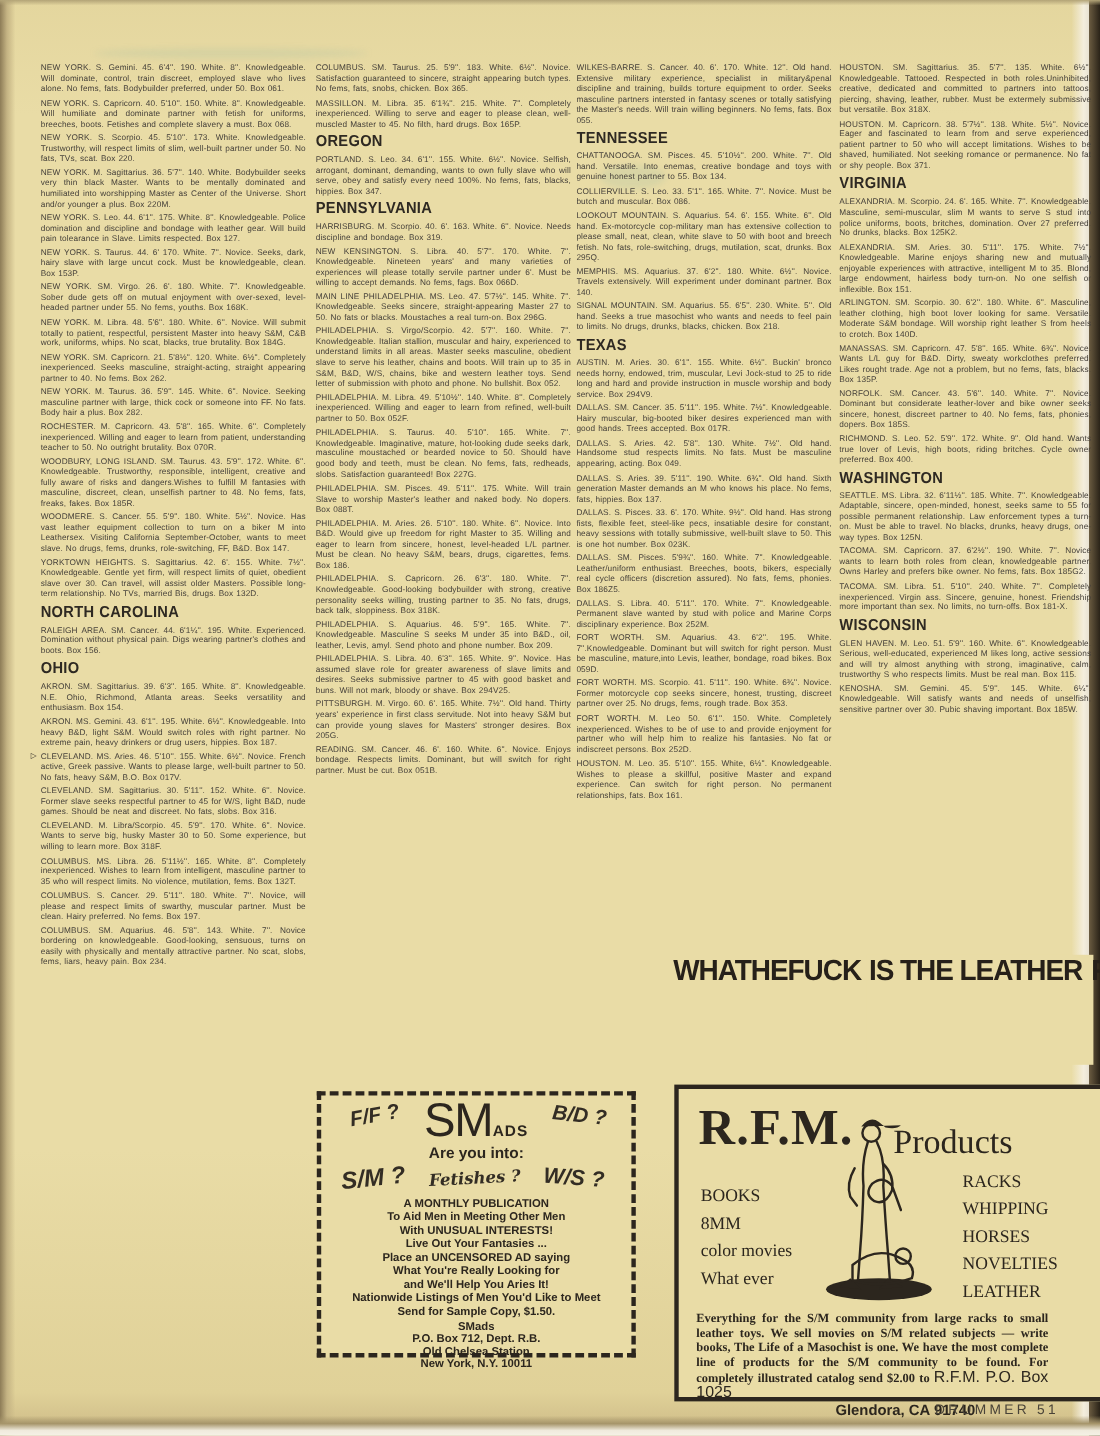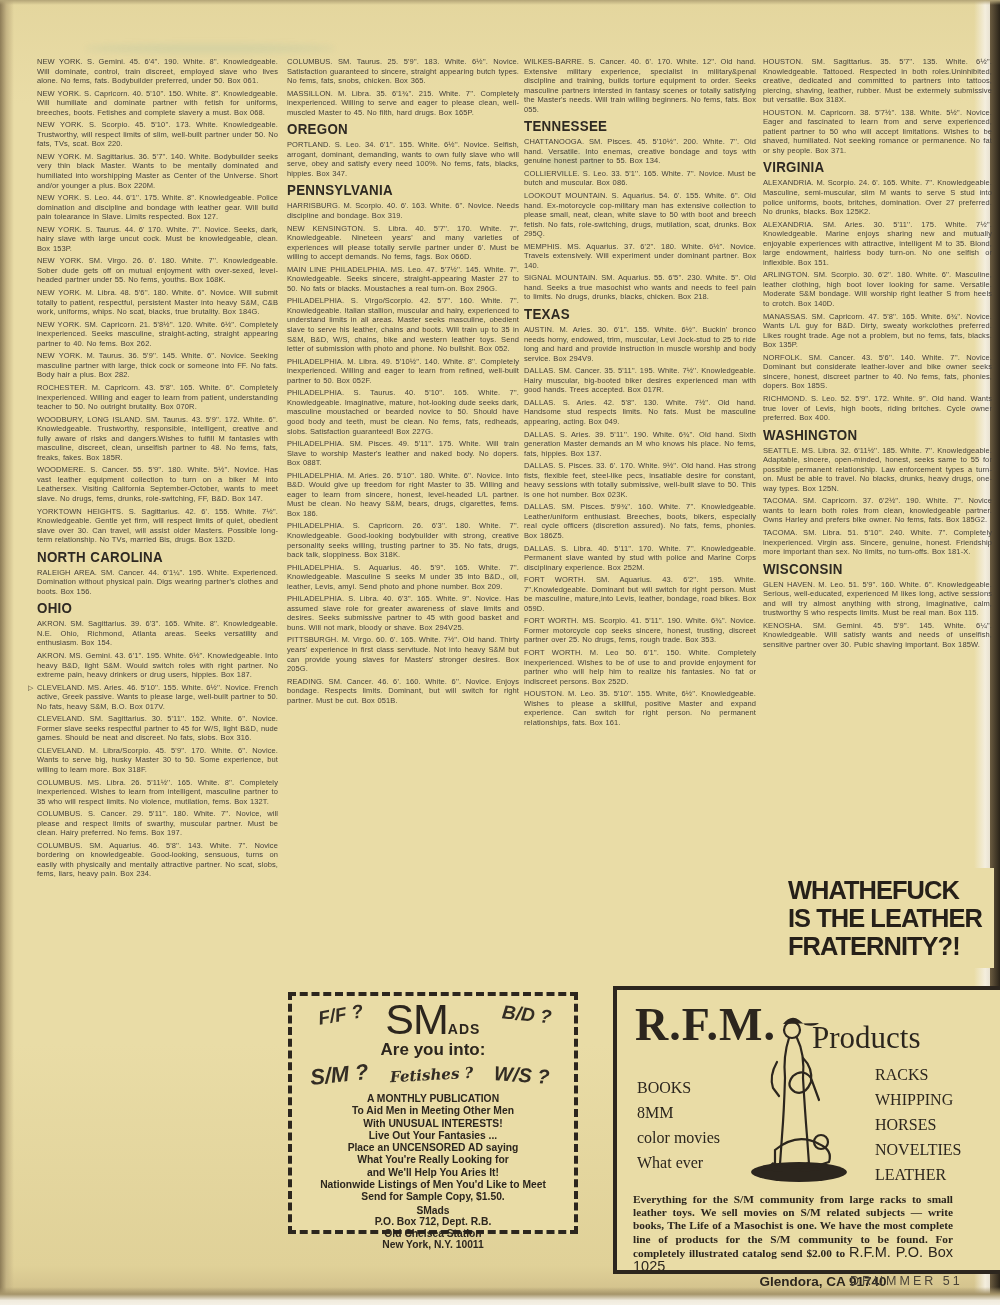--- a/index.html
+++ b/index.html
@@ -35,41 +35,41 @@
   .col4{left:763px;width:229px;height:805px;overflow:hidden;}
   .entry{margin:0 0 3px 0;position:relative;}
   .entry .marker{position:absolute;left:-9px;top:0;font-size:7px;color:#3c362e;}
   .state-heading{
     font-size:14.5px;line-height:15px;margin:5px 0 3px 0;color:#2e2922;
     font-weight:bold;letter-spacing:0.3px;transform:scaleX(0.92);transform-origin:left;
   }
 
   
   .leather-ad{position:absolute;left:788px;top:868px;width:206px;height:100px;z-index:2;
-    background:#e9dca6;display:flex;flex-direction:column;justify-content:center;}
+    background:#e9dca6;display:flex;flex-direction:row;justify-content:center;}
   .leather-ad div{
     font-weight:bold;font-size:26.5px;line-height:28px;color:#262019;
     letter-spacing:-1px;transform:scaleX(0.96);transform-origin:left;white-space:nowrap;
   }
 
   
   .smads{position:absolute;left:288px;top:992px;width:290px;height:242px;z-index:2;
     background:#e9dca6;border:4px dashed #2c261e;box-sizing:border-box;color:#2c261e;
     text-align:center;}
   .smads-row1{display:flex;justify-content:space-between;align-items:flex-start;padding:8px 22px 0 26px;}
   .scrawl{font-weight:bold;font-style:italic;color:#332d24;}
   .scr-ff{font-size:19px;transform:rotate(-10deg);}
   .scr-bd{font-size:19px;transform:rotate(6deg);}
   .scr-sm{font-size:22px;transform:rotate(-6deg);}
   .scr-fet{font-size:15px;transform:rotate(-3deg);font-family:"DejaVu Serif",serif;}
   .scr-ws{font-size:20px;transform:rotate(4deg);}
   .smads-logo{white-space:nowrap;line-height:30px;}
   .smads-logo .big{font-size:43px;font-weight:normal;letter-spacing:-1px;}
   .smads-logo .small{font-size:14px;font-weight:bold;letter-spacing:1px;}
-  .smads-tag{font-weight:bold;font-size:17px;margin-top:-4px;}
+  .smads-tag{font-weight:bold;font-size:14px;margin-top:-4px;}
   .smads-row2{display:flex;justify-content:space-between;align-items:center;padding:2px 24px 2px 18px;}
   .smads-body{font-weight:bold;font-size:10.3px;line-height:12.3px;margin-top:3px;}
   .smads-address{font-weight:bold;font-size:10.3px;line-height:11.5px;margin-top:1px;}
 
   
   .rfm{position:absolute;left:613px;top:986px;width:416px;height:288px;z-index:2;
     background:#e9dca6;border:4px solid #2c261e;box-sizing:border-box;color:#2c261e;
     font-family:"Liberation Serif",serif;}
   .rfm-title{position:absolute;left:18px;top:8px;font-size:46px;font-weight:bold;letter-spacing:1px;}
   .rfm-title2{position:absolute;left:195px;top:30px;font-size:31px;}

